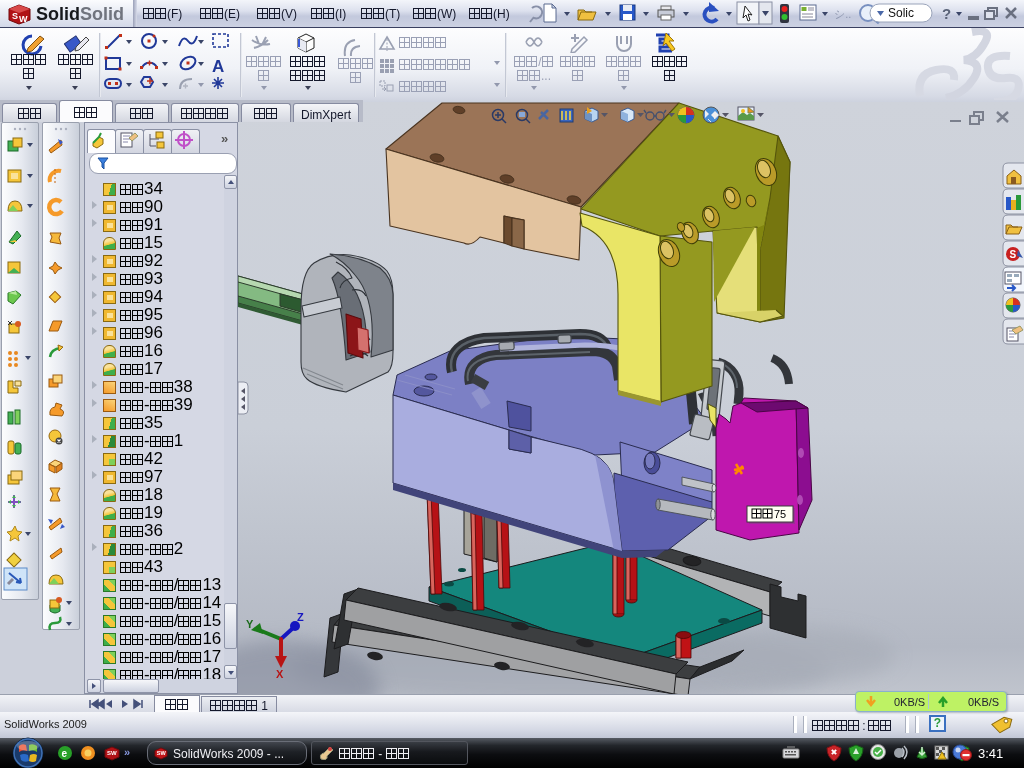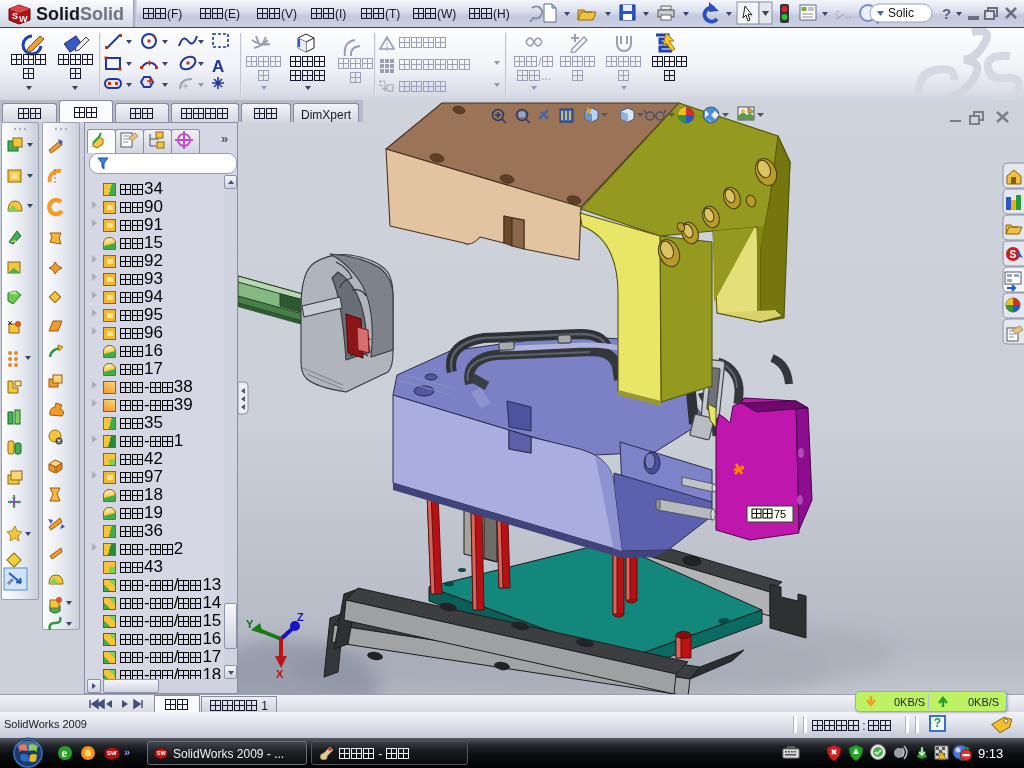--- a/index.html
+++ b/index.html
@@ -903,21 +903,21 @@
   <circle cx="7" cy="7" r="7" fill="#28a028"></circle>
         <text x="3.5" y="11" font-size="10" fill="#fff" font-weight="bold">e</text>
   <circle cx="30" cy="7" r="7" fill="#f09020"></circle>
         <circle cx="30" cy="7" r="3.5" fill="#f8d060"></circle>
   <g transform="translate(46,0)">
           <polygon points="1,4 8,1 15,4 15,11 8,14 1,11" fill="#b01216" stroke="#70090c"></polygon>
           <text x="3" y="9" font-size="6" fill="#fff" font-weight="bold">SW</text>
         </g>
   <text x="66" y="10" font-size="11" fill="#8898e0" font-weight="bold">»</text>
  </svg>
- <div class="ab" style="left:147px;top:3px;width:160px;height:24px;background:linear-gradient(#42464e,#1e2126 45%,#0e1013);border:1px solid #6a6e78;border-radius:3px;box-sizing:border-box">
+ <div class="ab" style="left:147px;top:3px;width:160px;height:24px;background:linear-gradient(#42464e,#1e2126 45%,#0e1013);border:1px solid #6a6e78;border-radius:9px;box-sizing:border-box">
   <svg class="ab" style="left:6px;top:5px" width="14" height="13" viewBox="0 0 15 14">
           <polygon points="1,4 7.5,1 14,4 14,10 7.5,13 1,10" fill="#c01418" stroke="#70090c"></polygon>
           <text x="3" y="9" font-size="6" fill="#fff" font-weight="bold">SW</text>
         </svg>
   <div class="ab" style="left:25px;top:5px;color:#f0f0f4;font-size:12px">SolidWorks 2009 - ...</div>
  </div>
  <div class="ab" style="left:311px;top:3px;width:157px;height:24px;background:linear-gradient(#383c43,#17191d 45%,#0a0c0e);border:1px solid #53565e;border-radius:3px;box-sizing:border-box">
   <svg class="ab" style="left:7px;top:4px" width="15" height="15" viewBox="0 0 15 15">
           <path d="M2,13 q-2,-5 3,-6 l6,-6 3,3 -6,6 q1,5 -6,3 z" fill="#e8c890" stroke="#997"></path>
           <circle cx="11" cy="3" r="2" fill="#d04040"></circle>
@@ -972,21 +972,21 @@
           <path d="M8,1 l7,3 q0,9 -7,13 q-7,-4 -7,-13 z" fill="#38b038" stroke="#156015"></path>
           <path d="M8,4 v5 m-3,0 h6" stroke="#fff" stroke-width="2"></path>
         </g>
  </svg>
  <svg class="ab" style="left:952px;top:6px" width="20" height="18" viewBox="0 0 20 18">
         <circle cx="8" cy="8" r="7" fill="#4a7ad8" stroke="#2a4a98"></circle>
         <circle cx="6" cy="6" r="2.5" fill="#fff" opacity="0.7"></circle>
         <circle cx="14" cy="11" r="5.5" fill="#e03030" stroke="#901818"></circle>
         <rect x="10.5" y="10" width="7" height="2.2" fill="#fff"></rect>
       </svg>
- <div class="ab" style="left:978px;top:8px;color:#fff;font-size:13px">9:13</div>
+ <div class="ab" style="left:978px;top:8px;color:#fff;font-size:13px">3:41</div>
 </circle></div>
 
 <div class="ab" style="left:855px;top:691px;width:152px;height:21px;background:#bef264;border:1px solid #8ab0cc;border-radius:4px;box-sizing:border-box;box-shadow:1px 1px 2px rgba(80,90,110,0.4)">
  <svg class="ab" style="left:8px;top:3px" width="14" height="13" viewBox="0 0 14 13">
       <path d="M7,1 v8 m-4,-4 l4,5 4,-5" stroke="#f0a020" stroke-width="2.5" fill="none"></path>
     </svg>
  <div class="ab" style="left:38px;top:4px;font-size:11px;color:#223">0KB/S</div>
  <div class="ab" style="left:72px;top:2px;width:1px;height:15px;background:#aac4d8"></div>
  <svg class="ab" style="left:80px;top:3px" width="14" height="13" viewBox="0 0 14 13">
       <path d="M7,12 v-8 m-4,4 l4,-5 4,5" stroke="#28a028" stroke-width="2.5" fill="none"></path>

